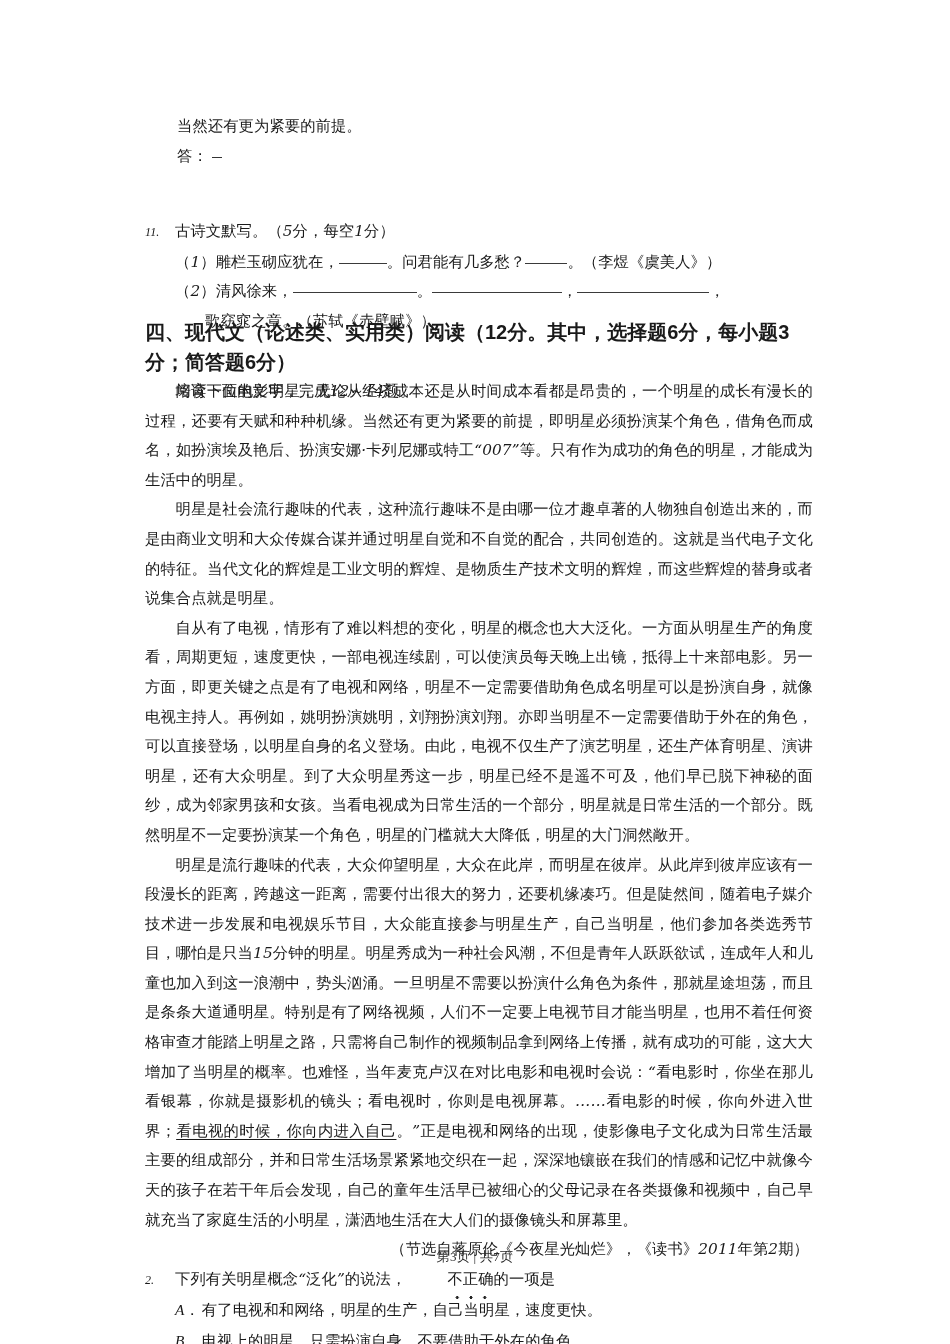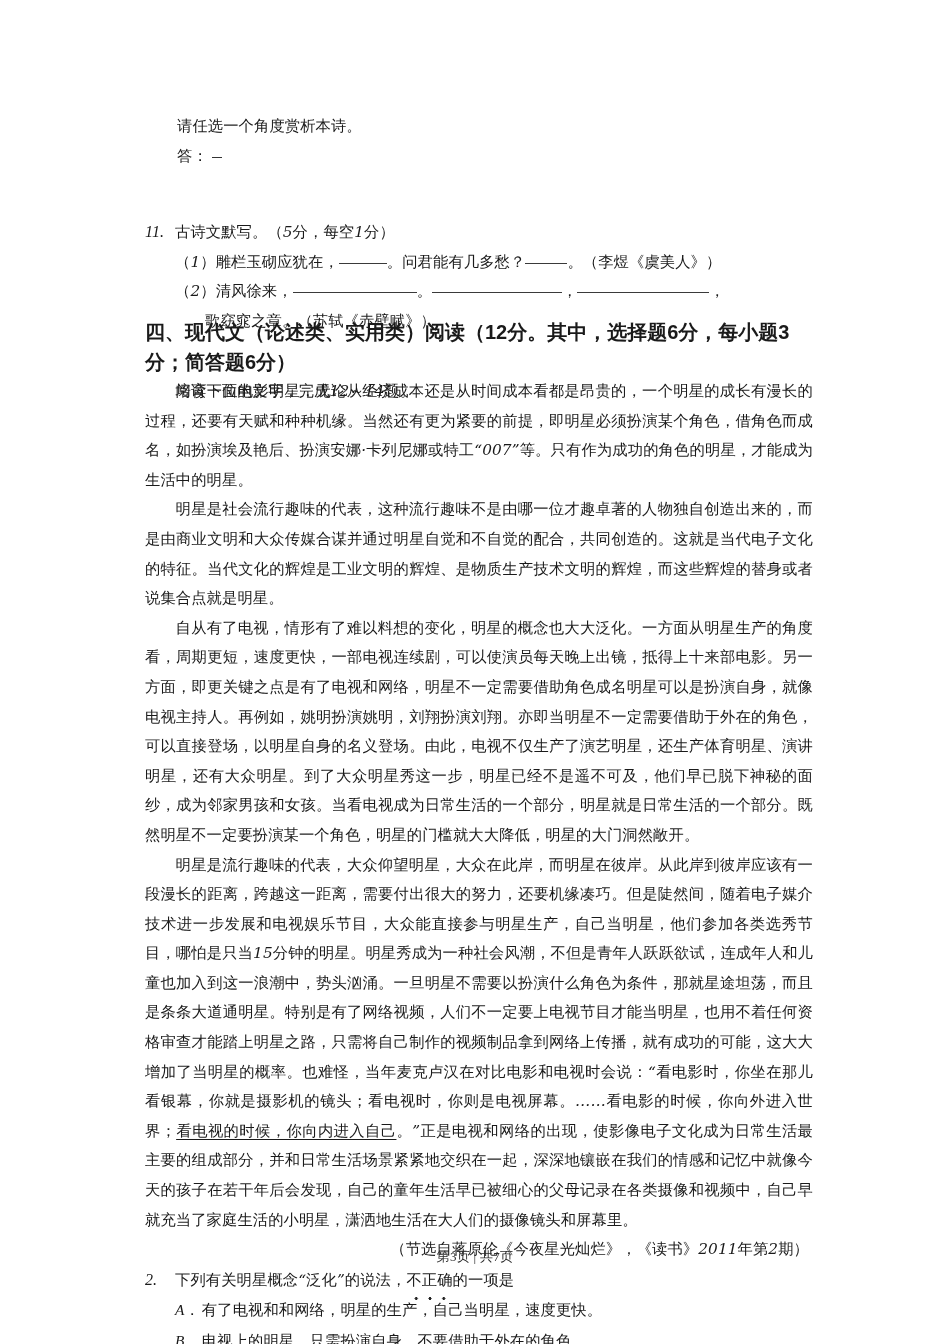--- a/index.html
+++ b/index.html
@@ -60,21 +60,21 @@
     vertical-align: 3px;
     margin-left: 4px;
   }
 
   
   .q11 { position: absolute; left: 0; top: 105px; width: 668px; }
   .q-num {
     display: inline-block;
     width: 30px;
     font-family: "Liberation Serif", "DejaVu Serif", serif;
-    font-size: 16px;
+    font-size: 12px;
   }
   .q11-head { white-space: nowrap; }
   .sub { margin-left: 30px; white-space: nowrap; }
   .sub2 { margin-left: 30px; }
   .sub-cont { margin-left: 60px; white-space: nowrap; }
 
   .blank {
     display: inline-block;
     border-bottom: 1px solid #3a3a3a;
     vertical-align: 3px;
@@ -102,20 +102,21 @@
   .attrib {
     text-align: right;
     padding-right: 4px;
     text-indent: 0;
   }
 
   
   .dots {
     position: relative;
     display: inline-block;
+    margin-left: 41px;
   }
   .dots::after {
     content: "";
     position: absolute;
     left: 50%;
     transform: translateX(-50%);
     bottom: -5px;
     width: 2.7em;
     height: 3px;
     background-image:
@@ -147,21 +148,21 @@
   }
 </style>
 </head>
 <body>
 
 <div class="page">
 
   <div class="content">
 
     <div class="q10-tail kai">
-      <div class="line">请任选一个角度赏析本诗。</div>
+      <div class="line">当然还有更为紧要的前提。</div>
       <div class="line">
         <span class="ans-label">答：</span><span class="ans-rule"></span>
       </div>
     </div>
 
     <div class="q11 kai">
       <div class="q11-head">
         <span class="q-num">11.</span><span>古诗文默写。（5分，每空1分）</span>
       </div>
 

